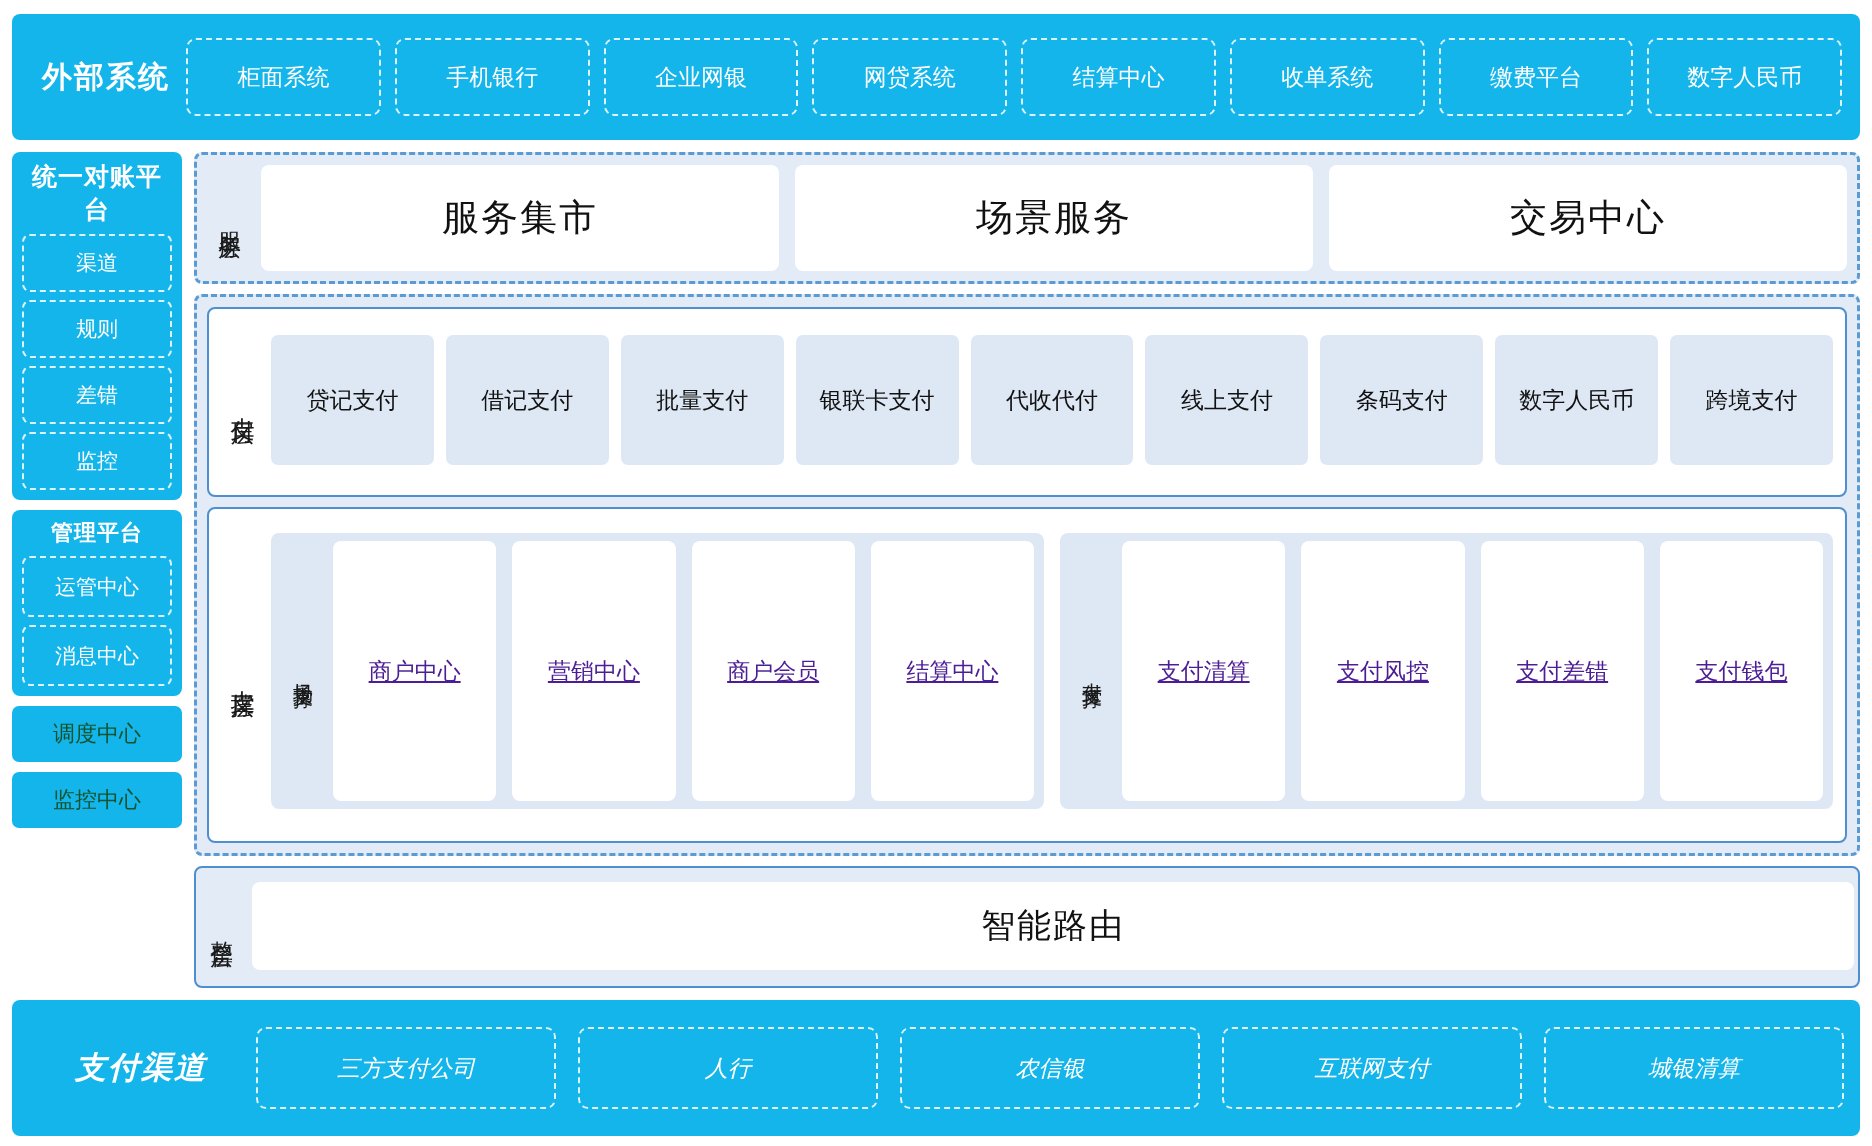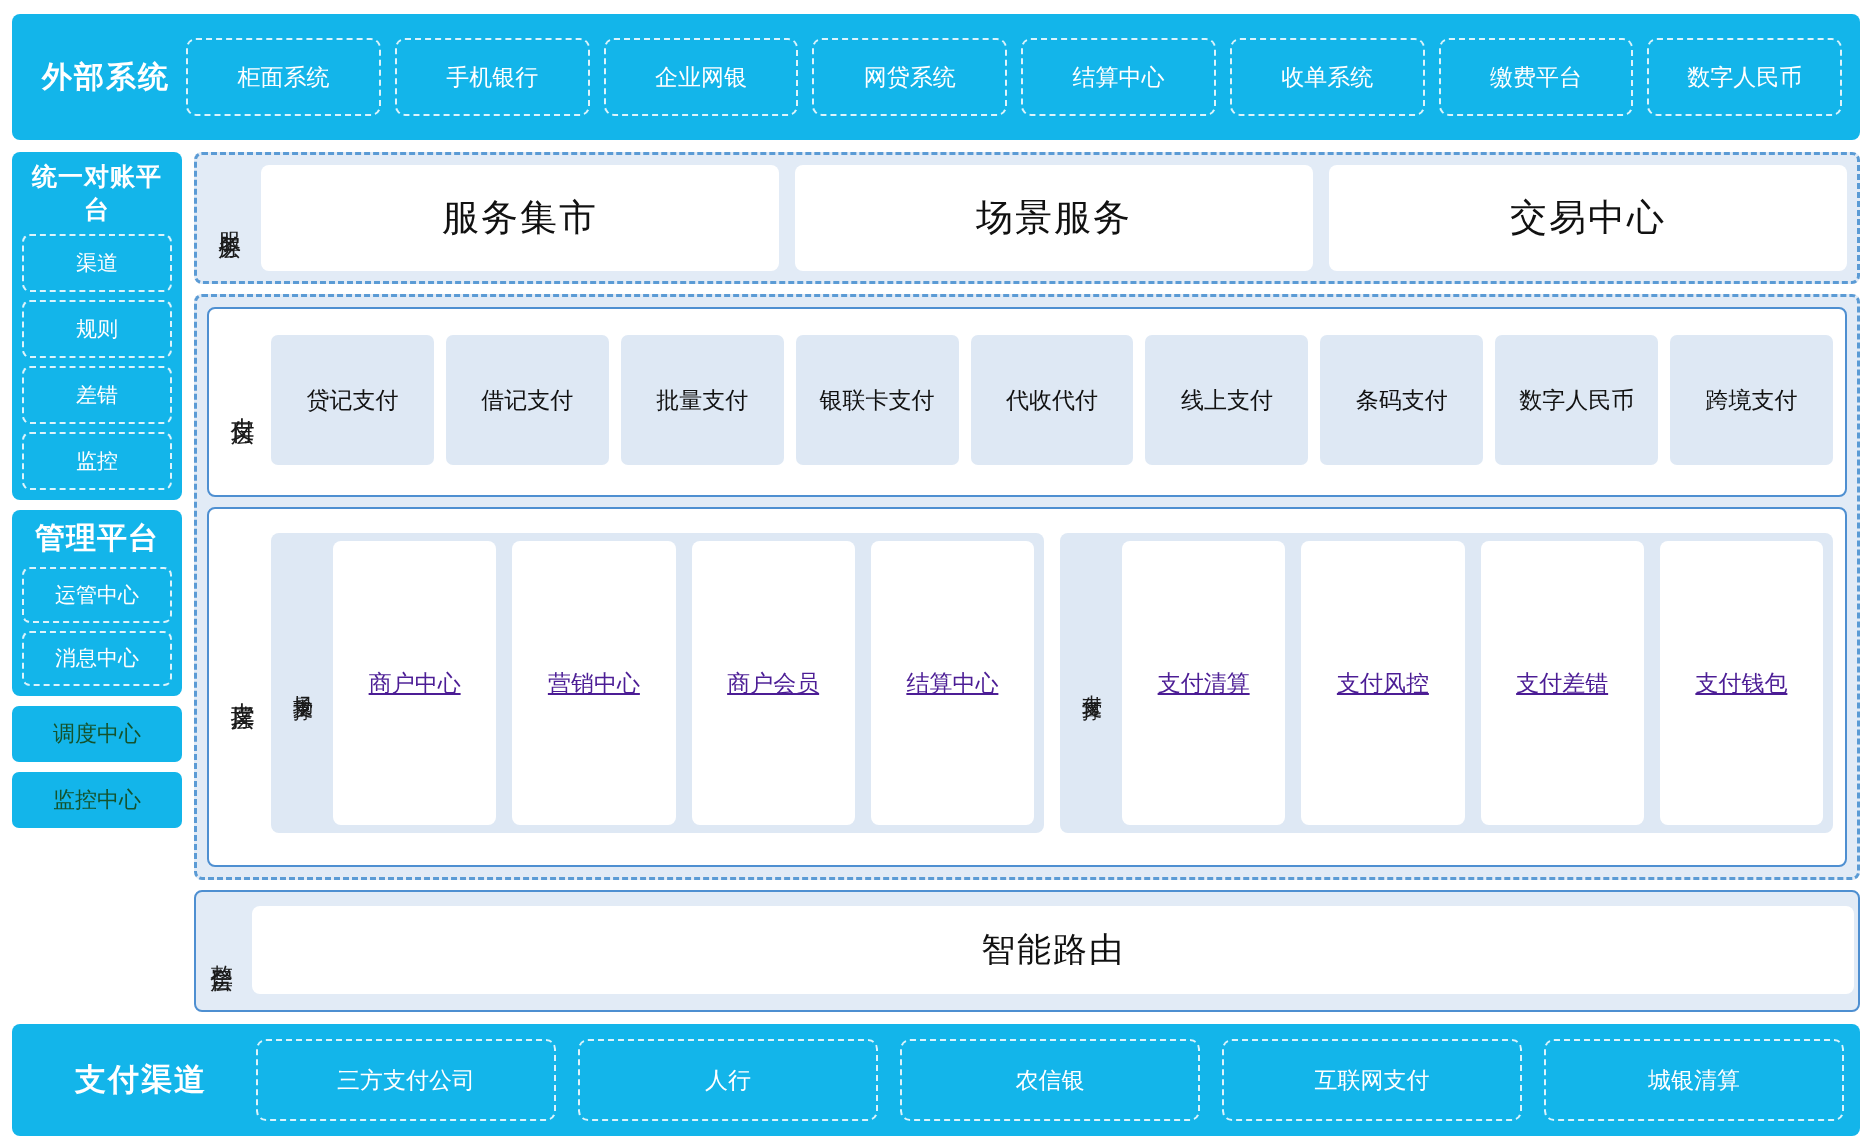--- a/index.html
+++ b/index.html
@@ -40,21 +40,21 @@
     align-items: center;
     justify-content: center;
     text-align: center;
   }
 
   #external-system-bar { height: 126px; padding: 0 18px 0 14px; }
   #external-system-bar .bar-title { width: 160px; font-size: 30px; }
   #external-system-bar .chips { display: flex; flex: 1 1 auto; gap: 14px; height: 78px; }
   #external-system-bar .dash-chip { flex: 1 1 0; font-size: 23px; }
 
-  #payment-channel-bar { height: 112px; padding: 0 16px 0 14px; margin-top: 12px; }
+  #payment-channel-bar { height: 136px; padding: 0 16px 0 14px; margin-top: 12px; font-style: italic; }
   #payment-channel-bar .bar-title { width: 230px; font-size: 31px; }
   #payment-channel-bar .chips { display: flex; flex: 1 1 auto; gap: 22px; height: 82px; }
   #payment-channel-bar .dash-chip { flex: 1 1 0; font-size: 23px; }
 
   
   #middle {
     flex: 1 1 auto;
     display: flex;
     gap: 12px;
     margin-top: 12px;
@@ -87,21 +87,21 @@
     border: 2px dashed rgba(255,255,255,0.85);
     border-radius: 8px;
     color: #ffffff;
     font-size: 21px;
     display: flex; align-items: center; justify-content: center;
     flex: 1 1 0;
   }
   #rail-recon { flex: 0 0 348px; }
   #rail-recon .rail-panel-title { font-size: 25px; }
   #rail-manage { flex: 0 0 186px; }
-  #rail-manage .rail-panel-title { font-size: 30px; }
+  #rail-manage .rail-panel-title { font-size: 22px; }
   .rail-solid {
     background: #13B5EA;
     border-radius: 7px;
     color: #14532d;
     font-size: 22px;
     display: flex; align-items: center; justify-content: center;
     flex: 0 0 56px;
   }
 
   

